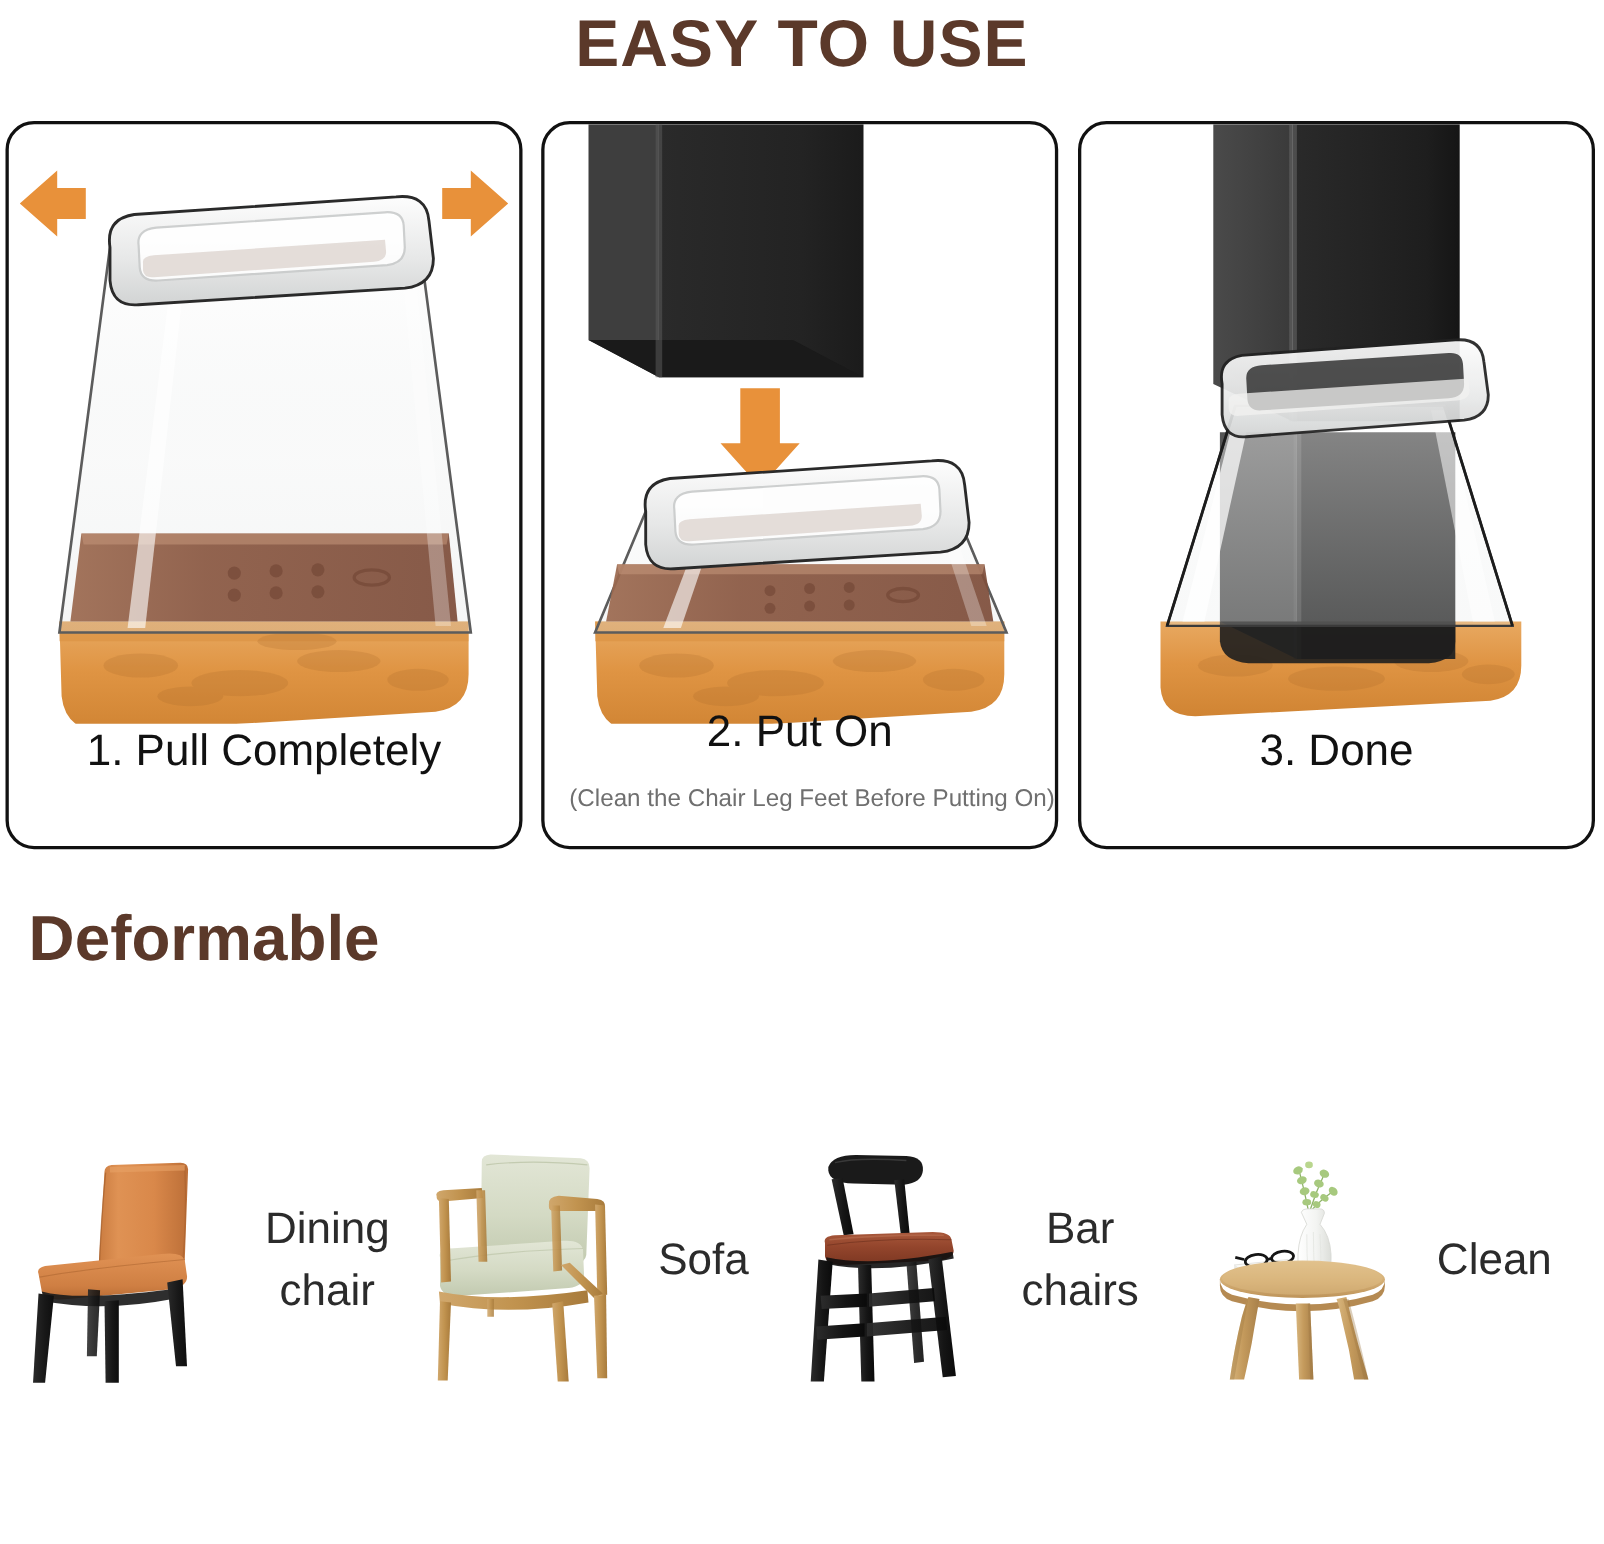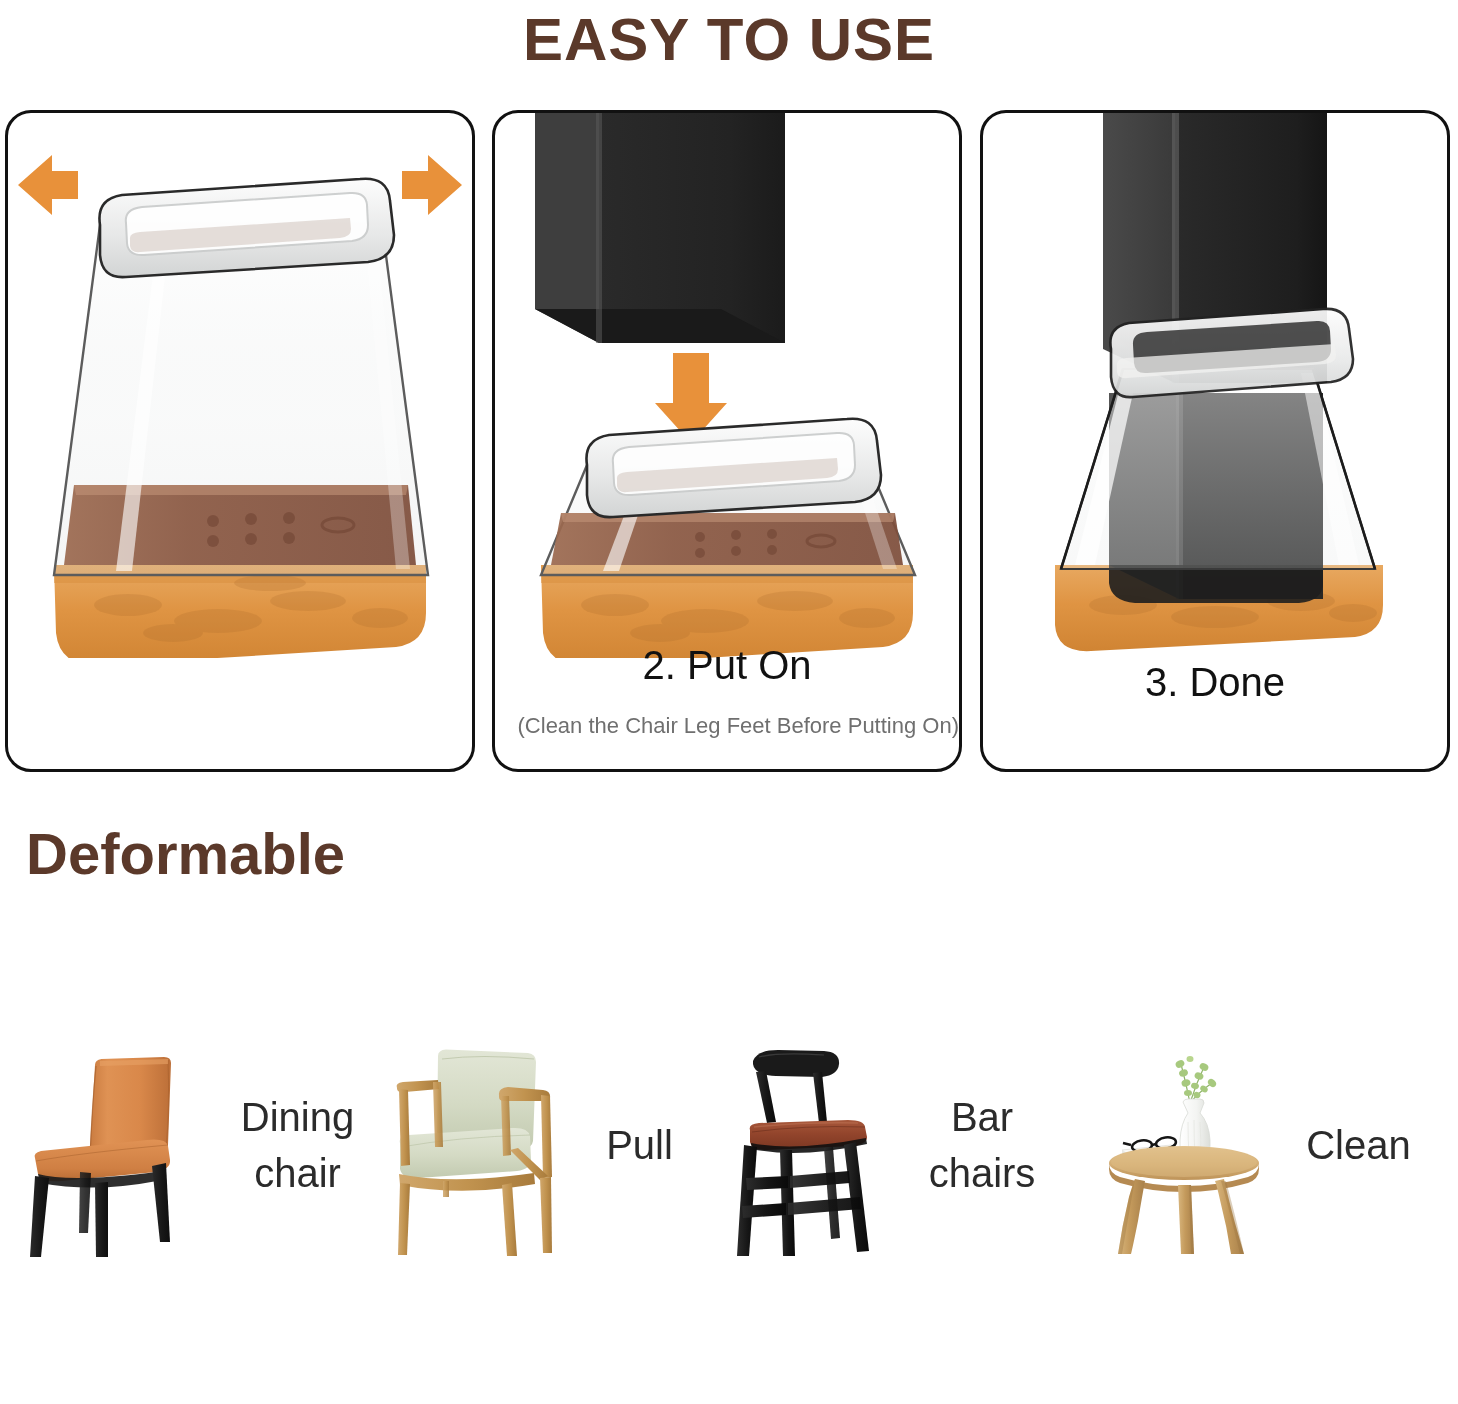--- a/index.html
+++ b/index.html
@@ -156,20 +156,21 @@
           <g>
 
             <path d="M92,112 Q88,86 114,82 L352,66 Q380,63 382,88 L386,122 Q386,146 360,149 L118,164 Q94,166 92,142 Z" fill="url(#rimA)" stroke="#2A2A2A" stroke-width="2.6"></path>
 
             <path d="M118,110 Q116,96 134,94 L342,80 Q358,79 359,92 L360,112 Q360,126 344,128 L136,142 Q120,143 119,130 Z" fill="#FFFFFF" opacity="0.9" stroke="#C9CBCB" stroke-width="2"></path>
 
             <path d="M122,126 Q121,120 132,119 L342,105 L343,116 Q343,124 332,125 L132,139 Q123,140 122,133 Z" fill="#CFC3BB" opacity="0.55"></path>
           </g>
         </svg>
       </div>
+      <div class="caption cap-1">1. Pull Completely</div>
     </div>
 
     <div class="panel panel-2">
       <div class="art">
         <svg viewBox="0 0 464 545" xmlns="http://www.w3.org/2000/svg">
           <defs>
             <linearGradient id="feltB" x1="0" y1="0" x2="0" y2="1">
               <stop offset="0%" stop-color="#E8A961"></stop>
               <stop offset="45%" stop-color="#DF9443"></stop>
               <stop offset="100%" stop-color="#D08433"></stop>
@@ -410,21 +411,21 @@
             <path d="M236,206 L252,202 L312,258 L296,266 Z"></path>
 
             <path d="M16,272 L36,274 L30,416 L12,416 Z"></path>
             <path d="M220,276 L240,272 L250,418 L230,418 Z"></path>
             <path d="M296,262 L318,260 L320,412 L302,412 Z"></path>
 
             <path d="M102,268 L114,268 L114,300 L102,300 Z" opacity="0.85"></path>
           </g>
         </svg>
       </div>
-      <div class="furn-label">Pull</div>
+      <div class="furn-label">Sofa</div>
     </div>
 
     <div class="furn-cell cell-2">
       <div class="pic">
         <svg viewBox="0 0 344 420" xmlns="http://www.w3.org/2000/svg">
           <defs>
             <linearGradient id="bcSeat" x1="0" y1="0" x2="0" y2="1">
               <stop offset="0%" stop-color="#A8583B"></stop>
               <stop offset="45%" stop-color="#93452C"></stop>
               <stop offset="100%" stop-color="#7C3722"></stop>

